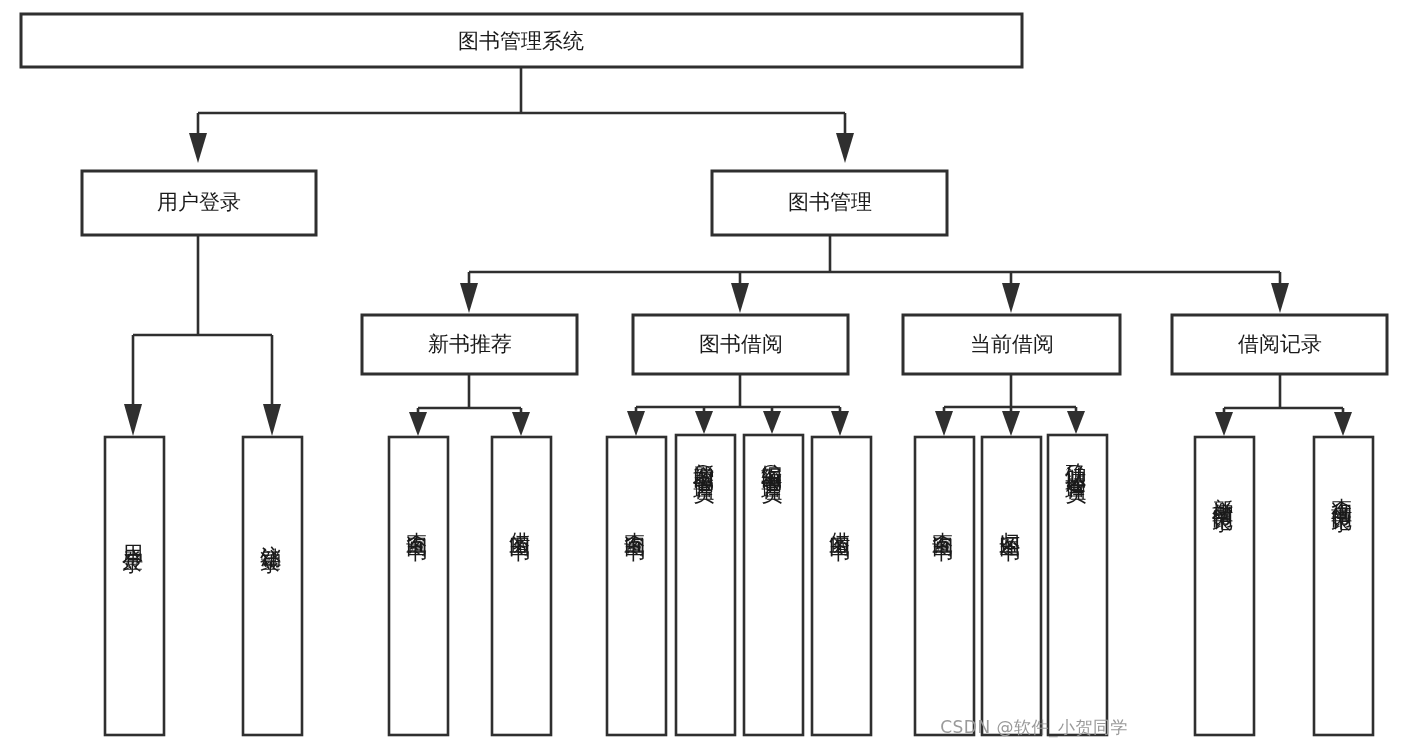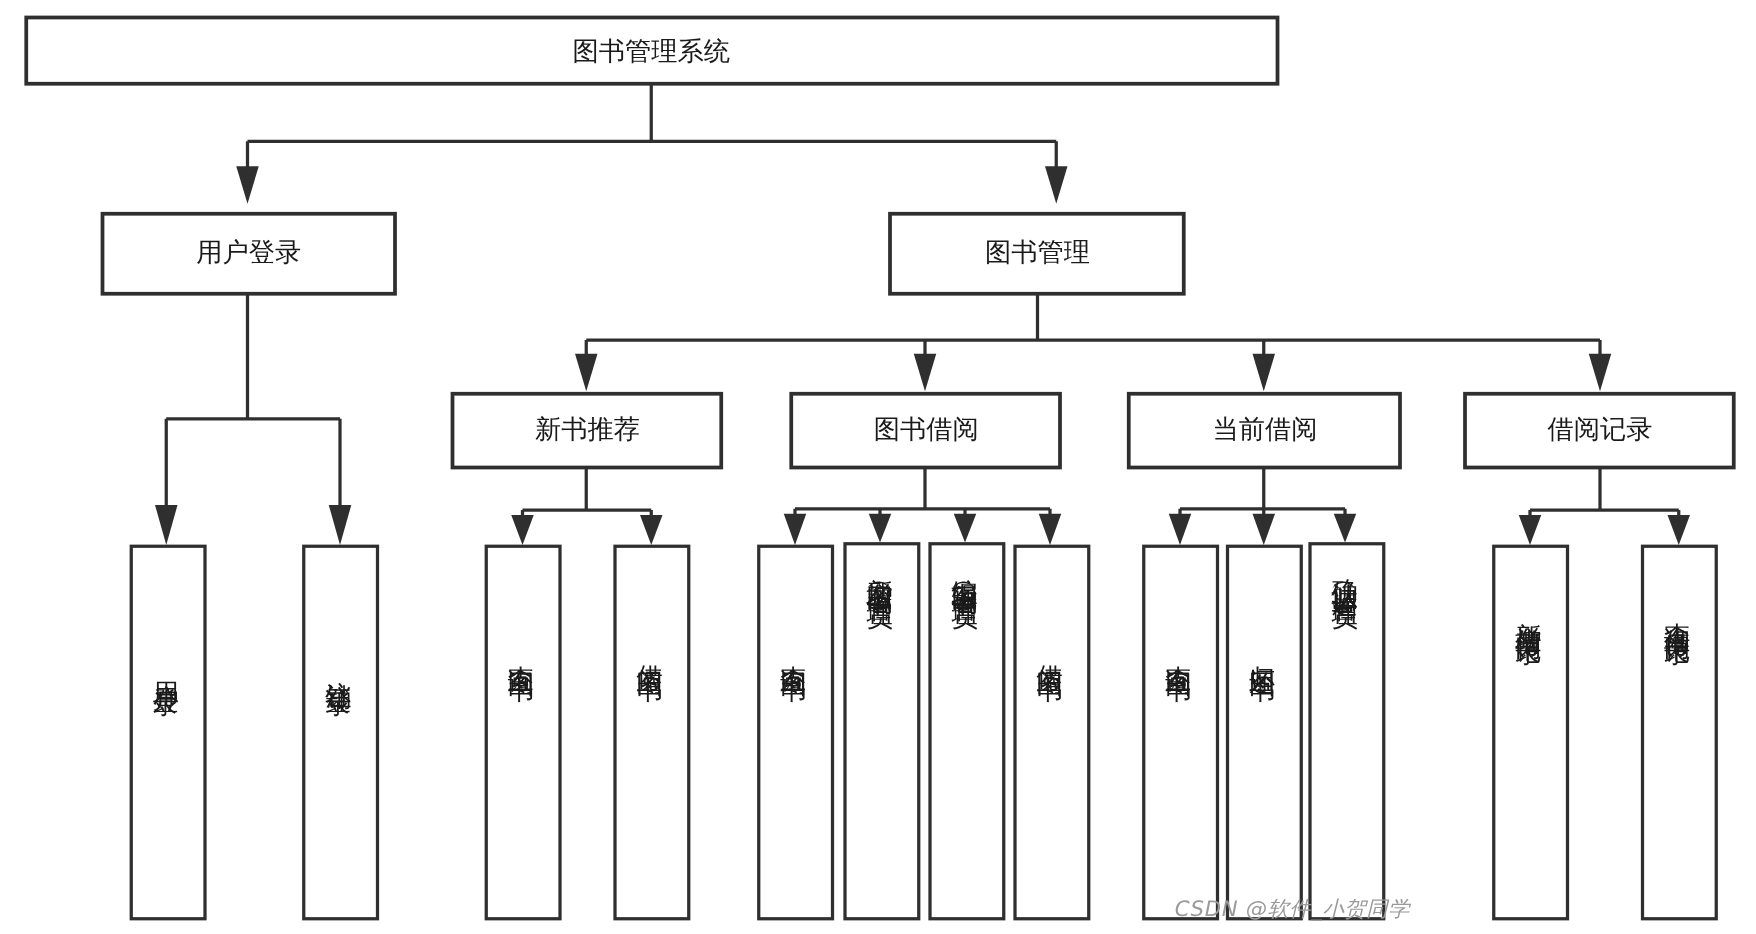--- a/index.html
+++ b/index.html
@@ -68,21 +68,20 @@
   }
   #watermark {
     position: absolute;
     right: 8px;
     bottom: 8px;
     font-family: "DejaVu Sans", "Liberation Sans", sans-serif;
     font-size: 17px;
     color: #9a9a9a;
     letter-spacing: 0.5px;
     white-space: nowrap;
-    font-style: italic;
   }
 </style>
 </head>
 <body>
 
 <div id="diagram-root">
 
   <svg id="diagram-svg" viewBox="0 0 1405 747">
 
     <rect class="node-box" x="21" y="14" width="1001" height="53"></rect>

